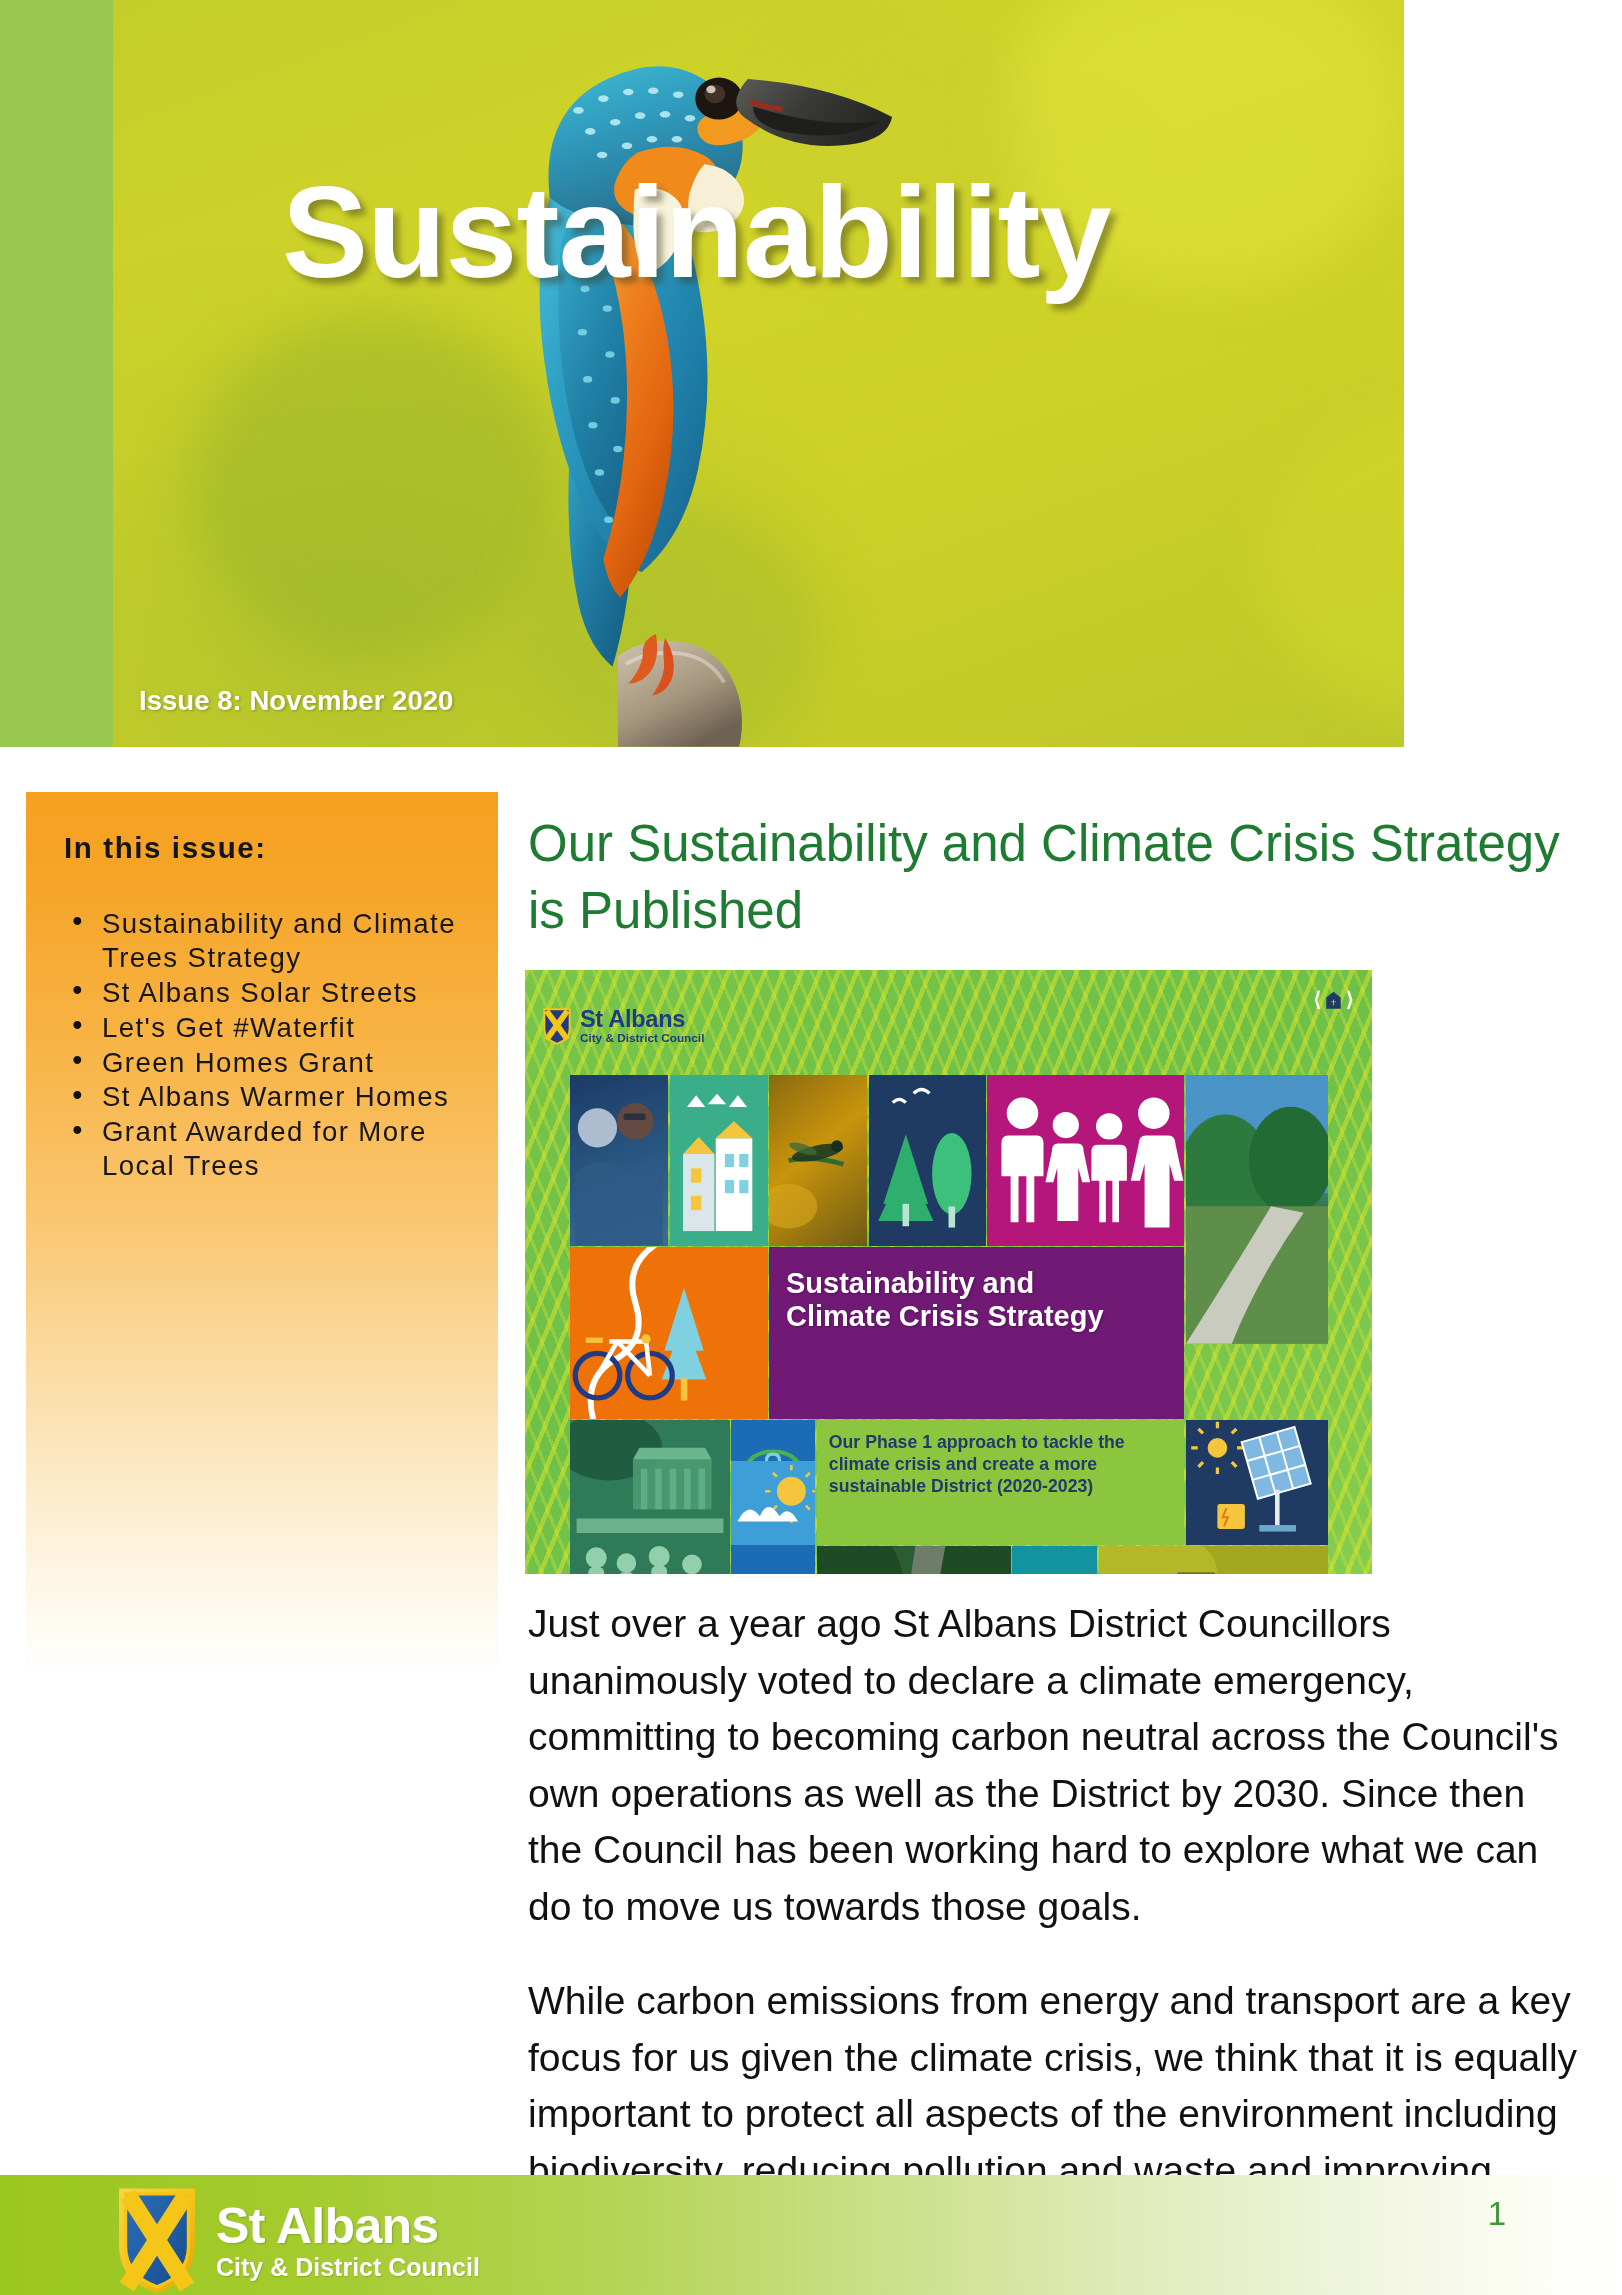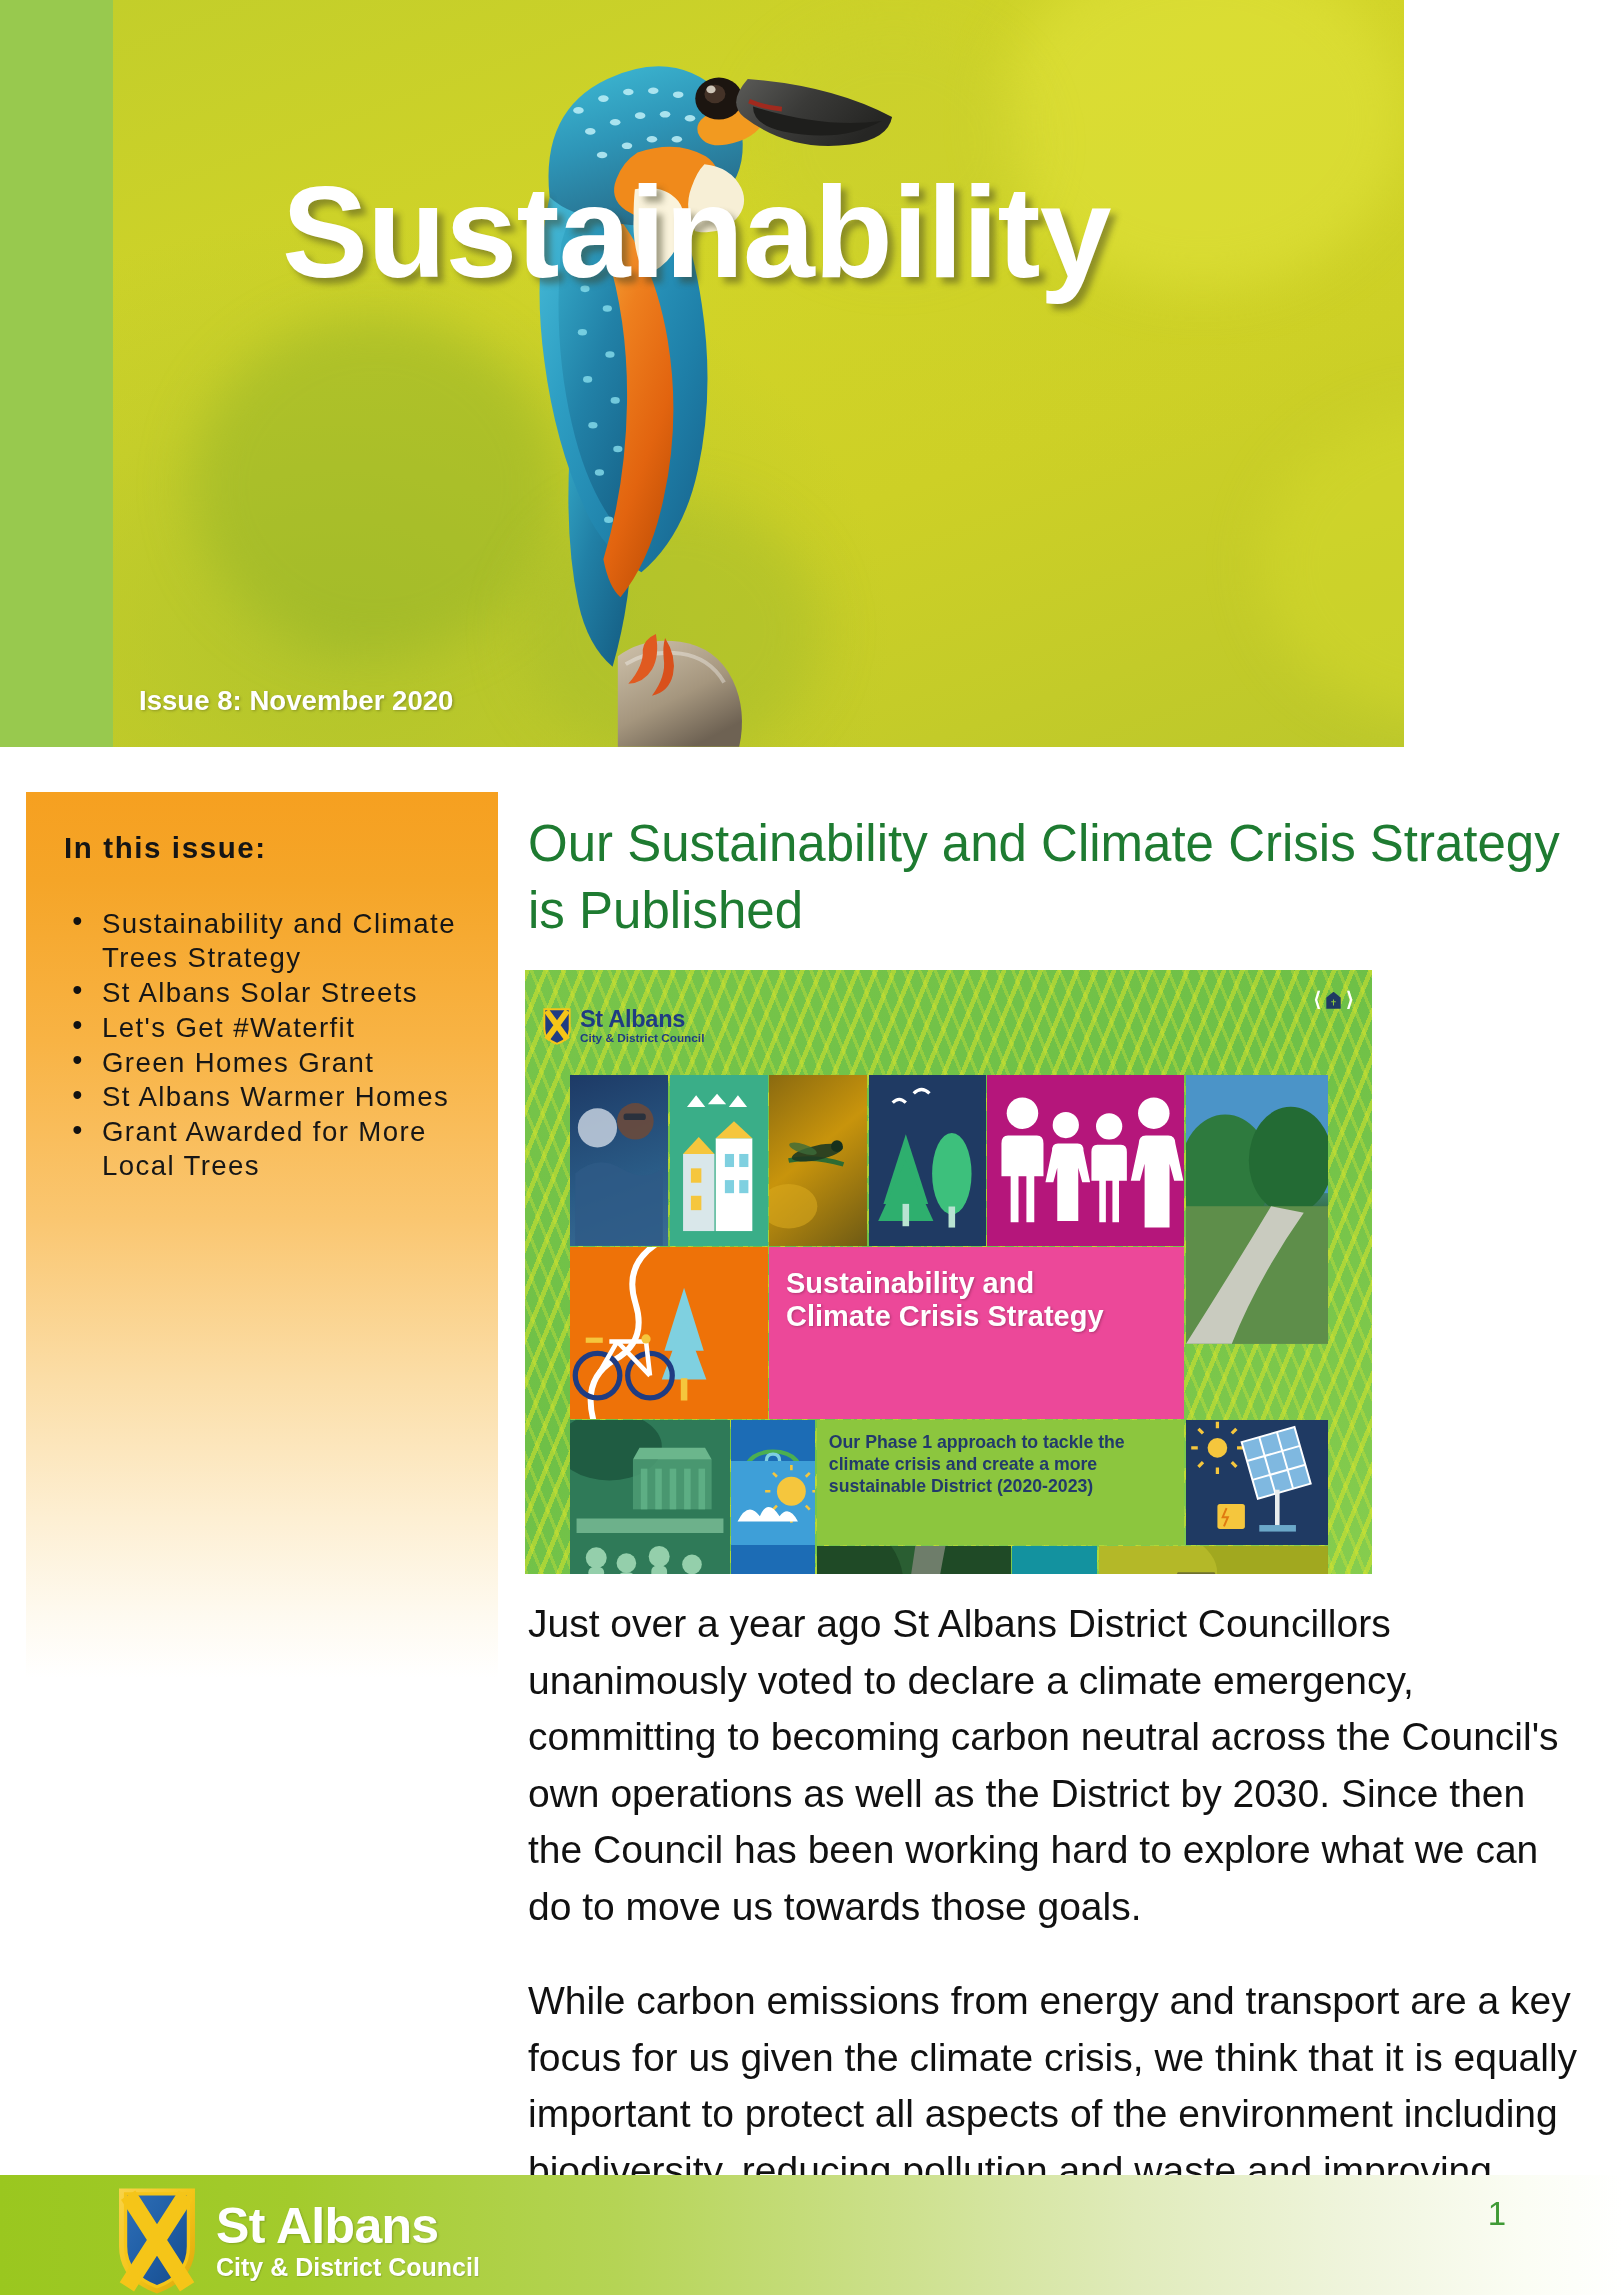--- a/index.html
+++ b/index.html
@@ -125,21 +125,21 @@
   .ph-dragon   { background: linear-gradient(140deg,#8a6a10,#c8940c 45%,#6e5a14); }
   .ph-park     { background: linear-gradient(180deg,#4b8fc4 0%,#59a0cf 30%,#2f6d3a 52%,#6c9a55 100%); }
   .ph-market   { background: linear-gradient(160deg,#2c6b52,#3d8e63 45%,#2a5e49); }
   .ph-cyclists { background: linear-gradient(170deg,#1f4a2a,#2f6b39 50%,#1b3f25); }
   .ph-abbey    { background: linear-gradient(170deg,#8a9318,#a6ab22 40%,#6d7a16); }
 
   .t-houses  { background:#3AAE88; }
   .t-trees   { background:#1F3A63; }
   .t-family  { background:#B5167B; }
   .t-bike    { background:#EE7208; }
-  .t-title   { background:#ec4899; }
+  .t-title   { background:#701a75; }
   .t-bag     { background:#1C6CB5; }
   .t-phrase  { background:#8CC63E; }
   .t-solar   { background:#1F3A63; }
   .t-sun     { background:#3E9FD8; }
   .t-drop    { background:#13929F; }
 
   .sc-title-txt {
     position:absolute; left: 17px; top: 19.7px;
     font-size: 29px; font-weight:bold; color:#fff; line-height:1.15;
     text-shadow: 1.3px 1.3px 2.6px rgba(0,0,0,0.25);

